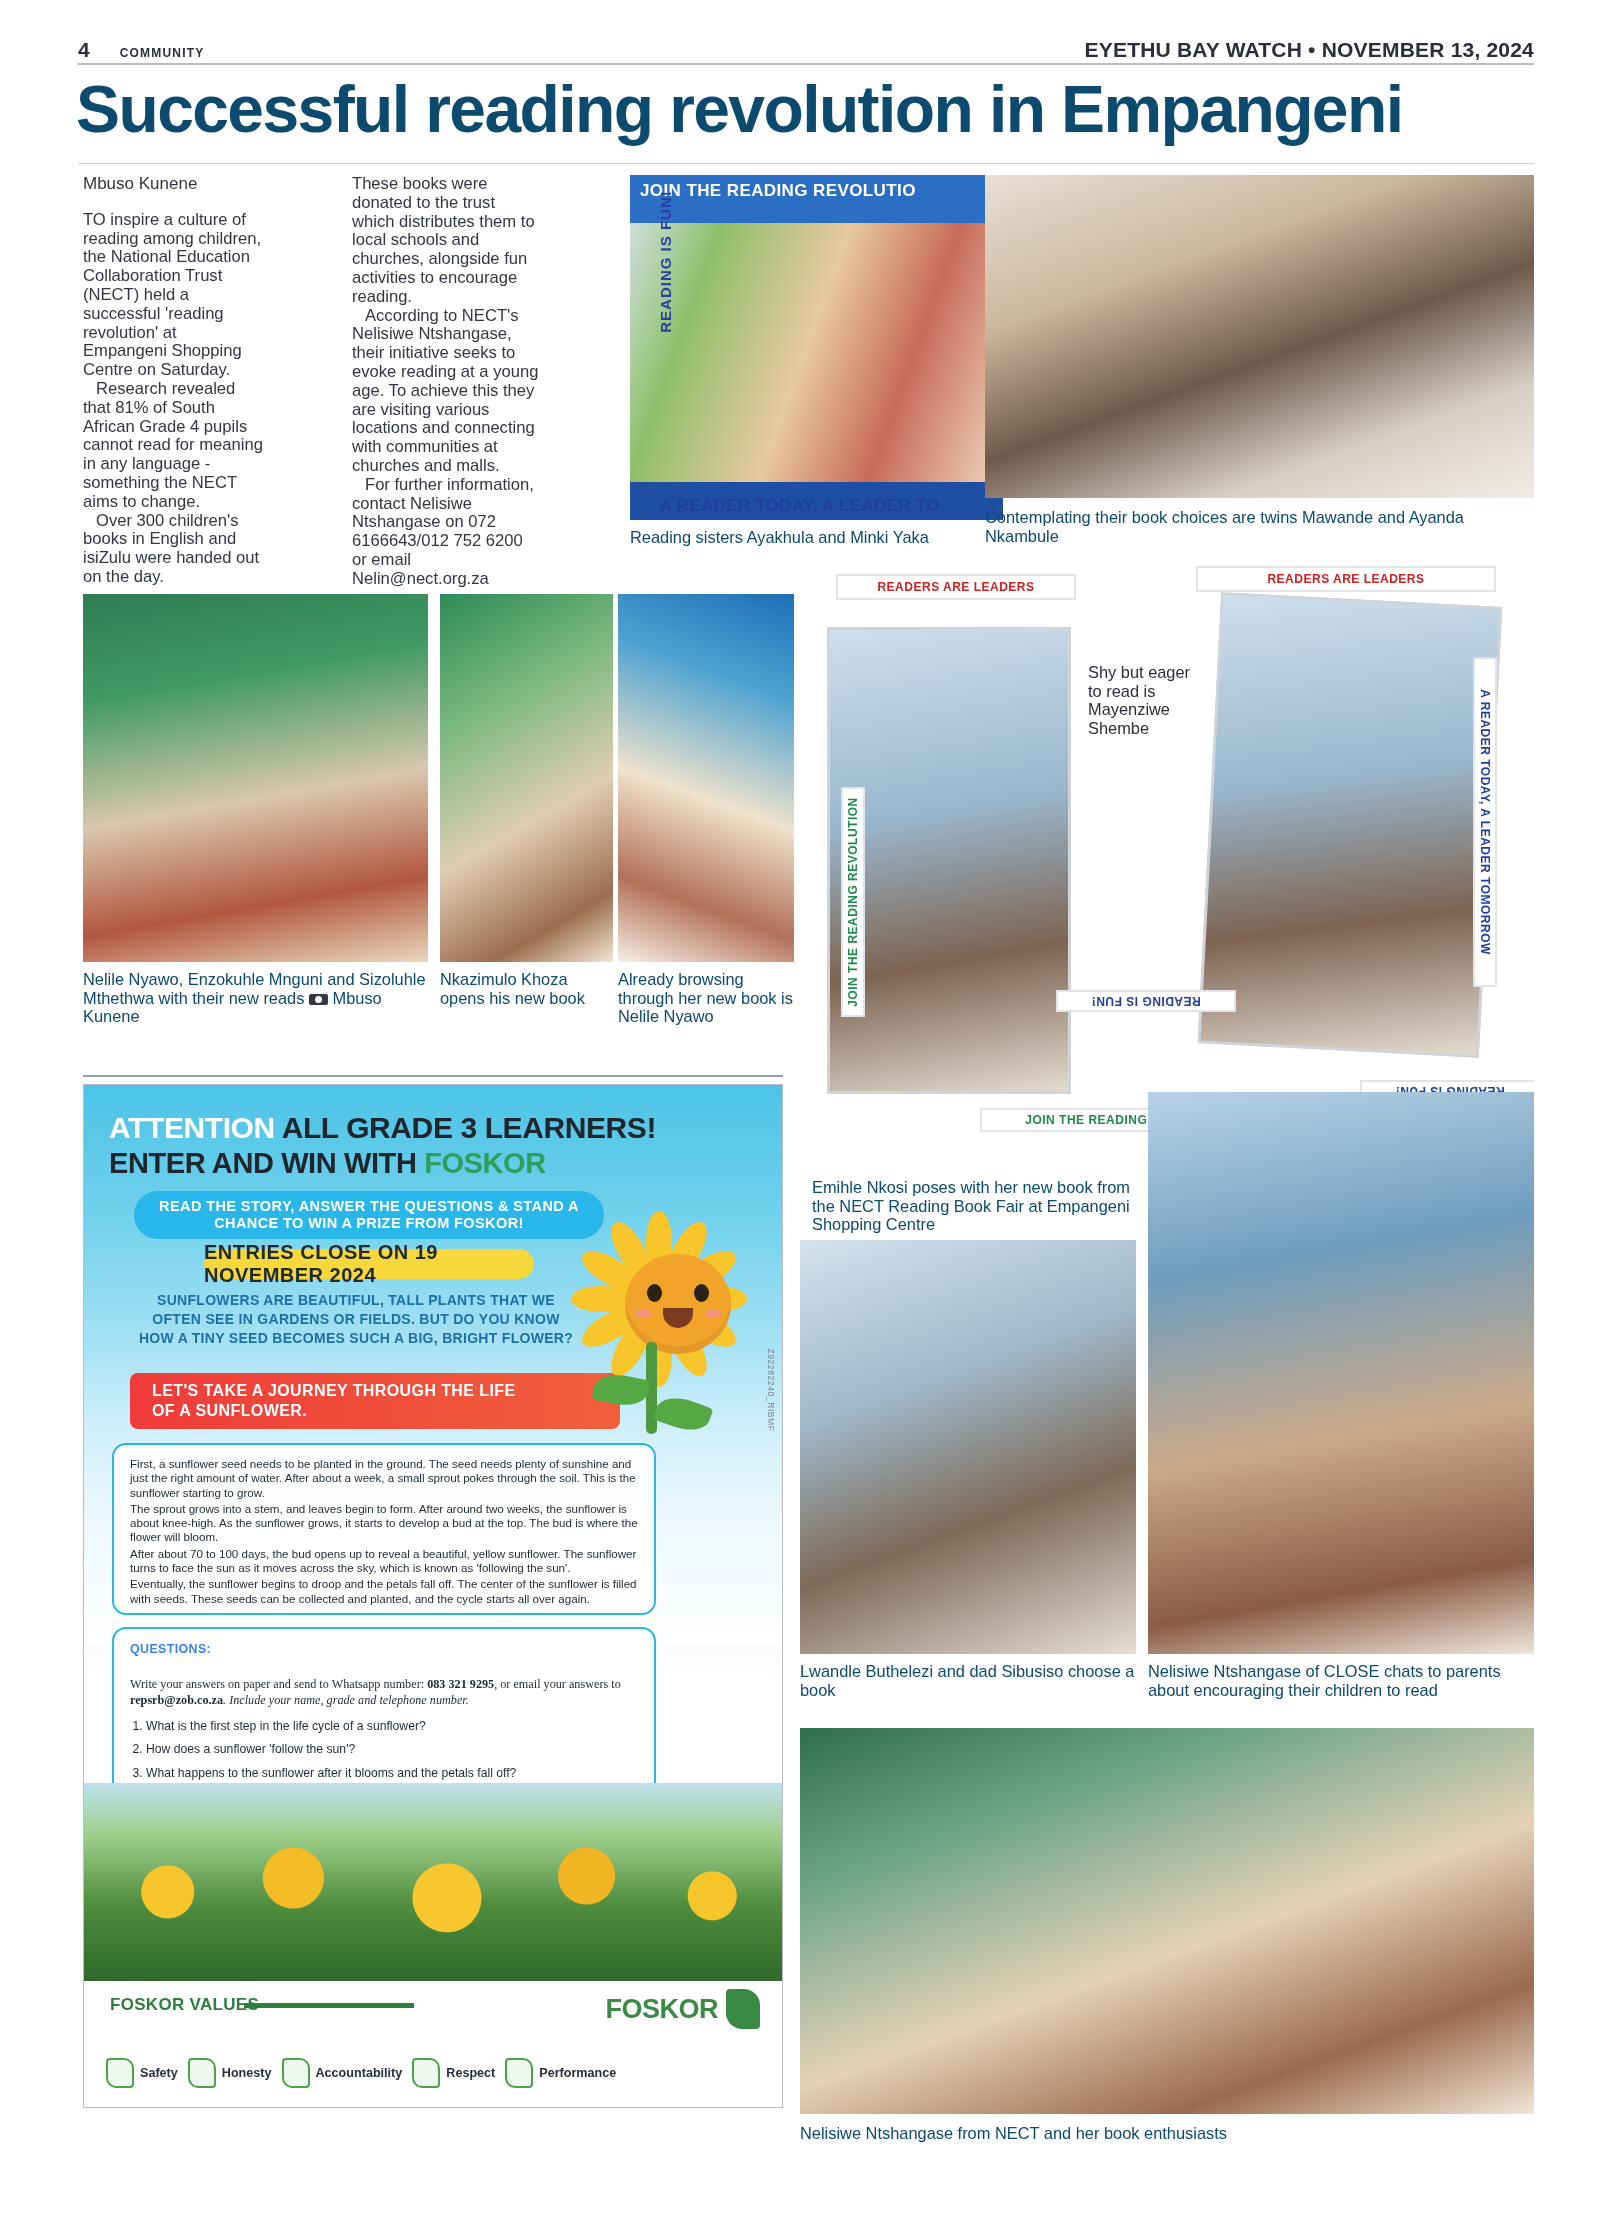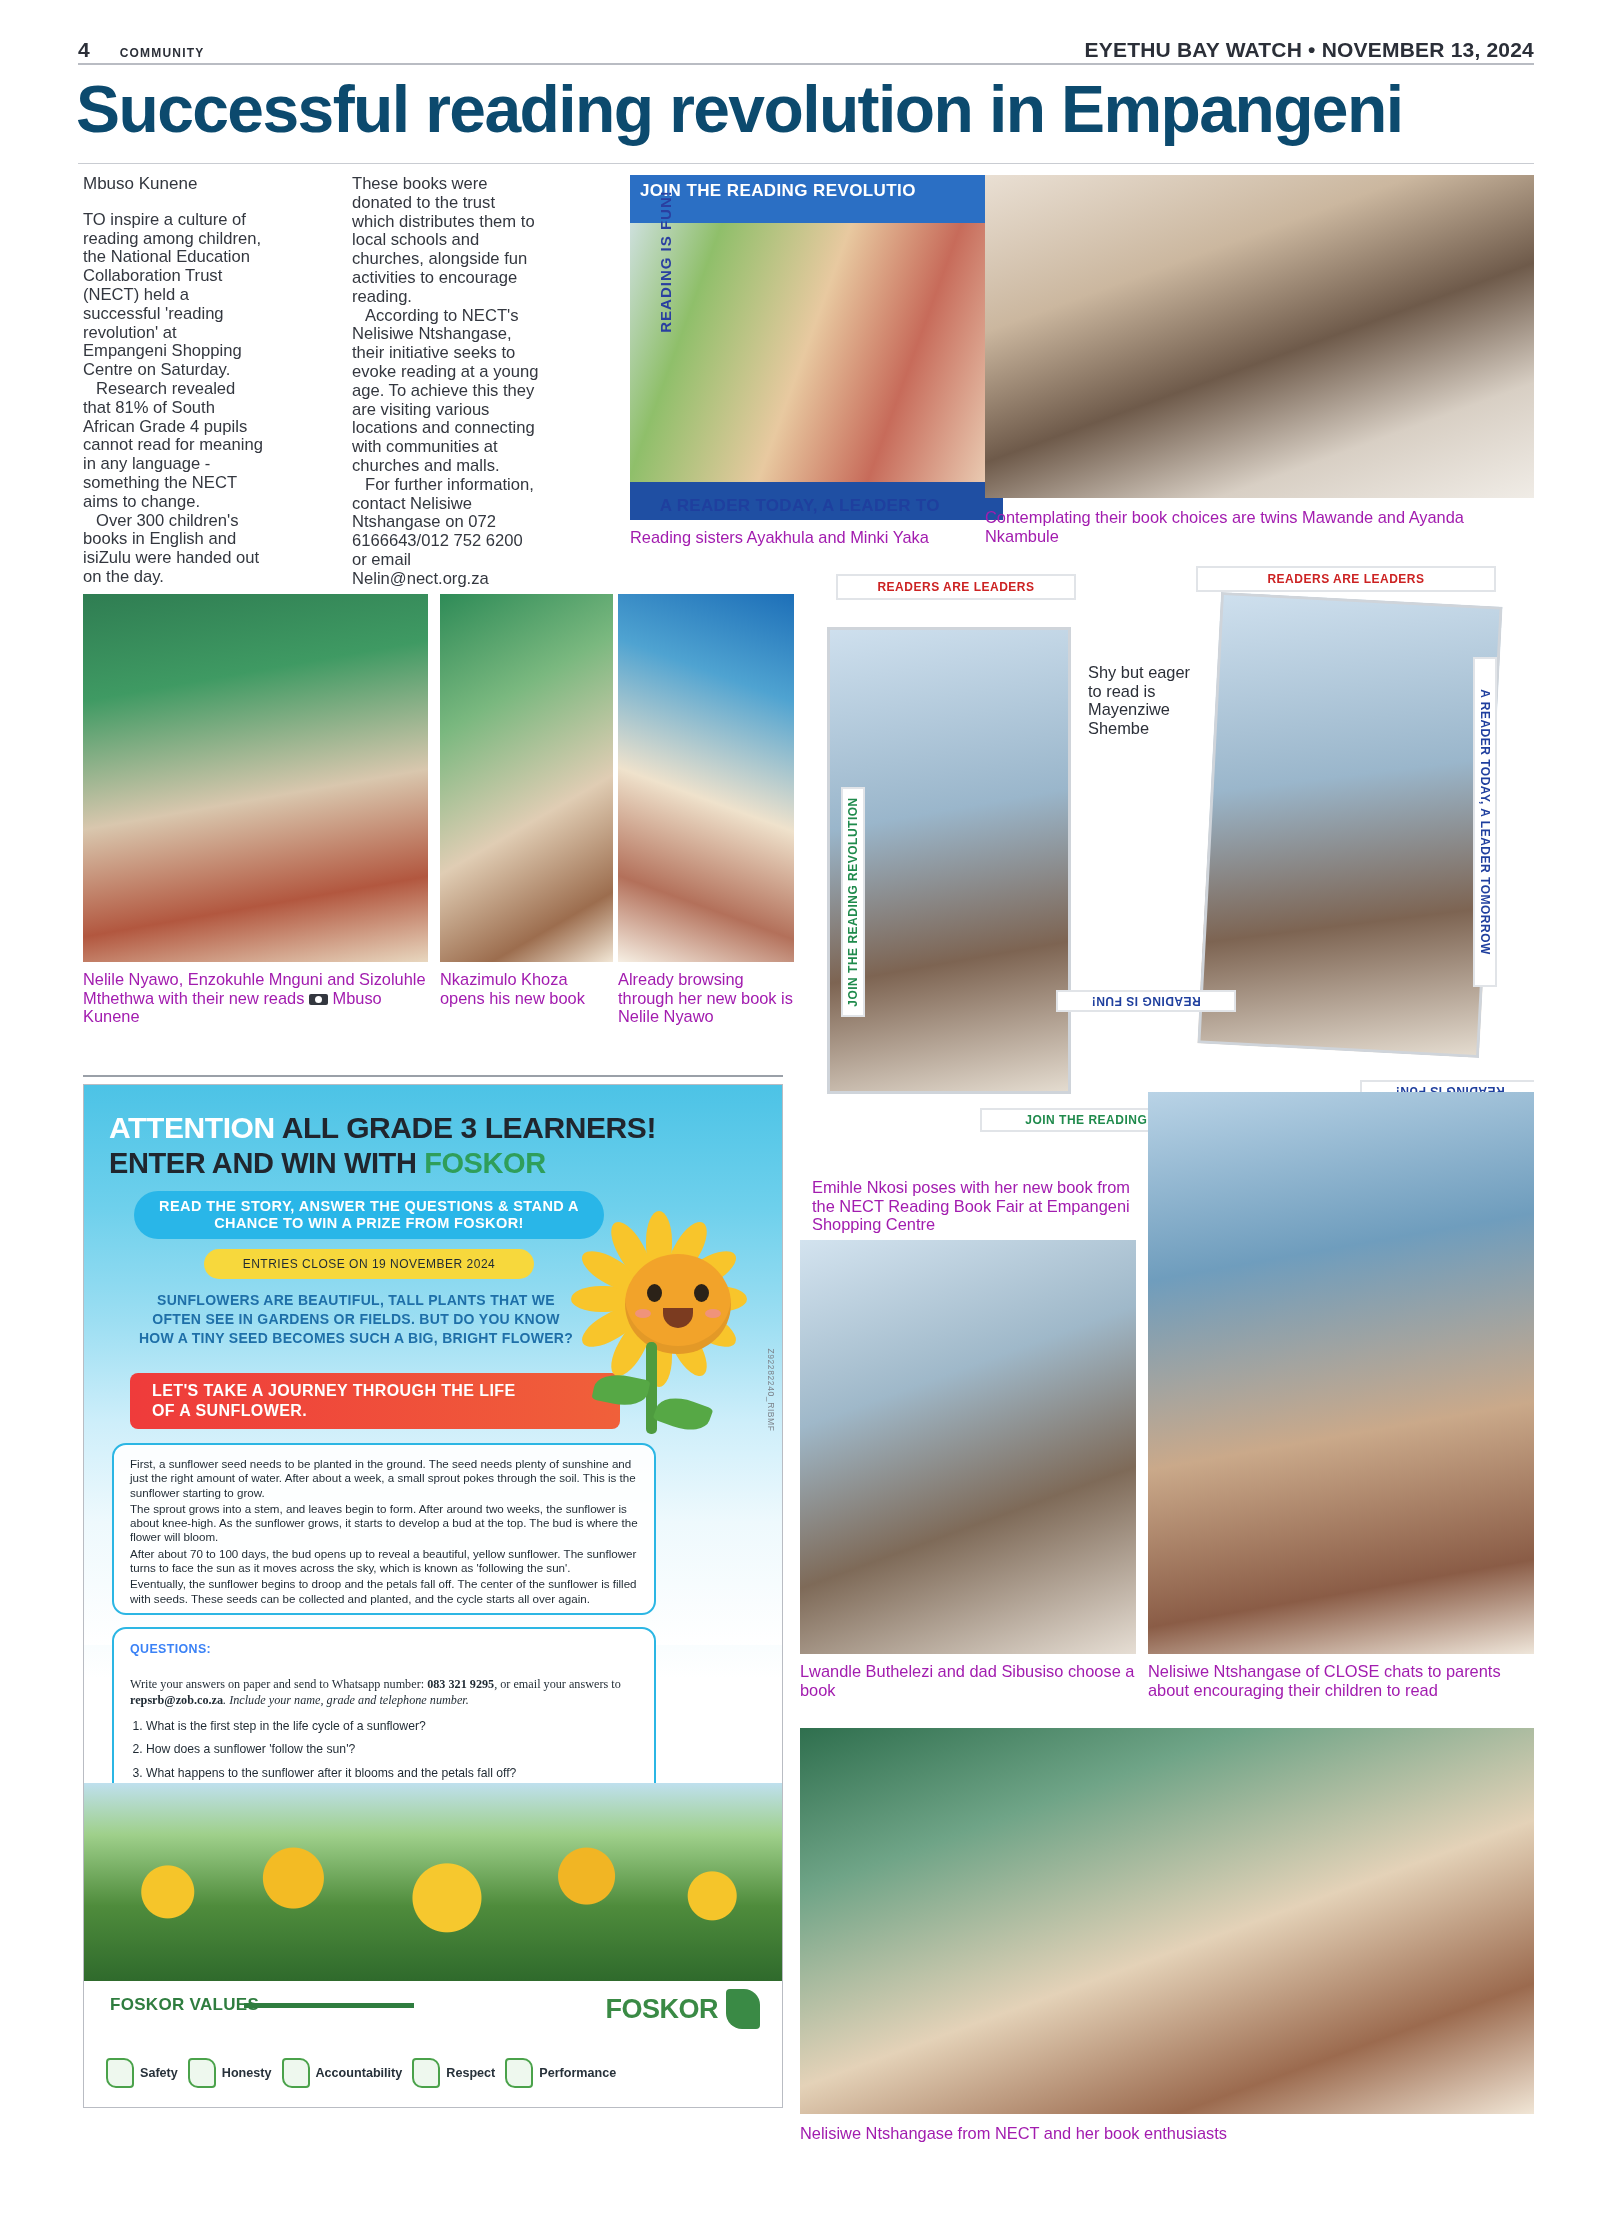--- a/index.html
+++ b/index.html
@@ -38,21 +38,21 @@
   
   .col { position:absolute; font-size:16.6px; line-height:18.8px; color:#33373f; }
   .col p { margin:0; }
   .col .indent { text-indent:13px; }
   .byline { font-size:17px; margin-bottom:17px; }
   #col1 { left:83px; top:175px; width:180px; }
   #col2 { left:352px; top:175px; width:188px; }
 
   
   .photo { position:absolute; overflow:hidden; background:#ccc; }
-  .cap { position:absolute; font-size:16.4px; line-height:18.6px; color:#a21caf; }
+  .cap { position:absolute; font-size:16.4px; line-height:18.6px; color:#0c4a6e; }
   .credit-icon { display:inline-block; width:19px; height:13px; vertical-align:-1px; position:relative; }
   .credit-icon::before{
     content:""; position:absolute; left:0; top:2px; width:19px; height:11px;
     background:#33373f; border-radius:2px;
   }
   .credit-icon::after{
     content:""; position:absolute; left:6px; top:4px; width:7px; height:7px;
     background:#fff; border-radius:50%;
   }
 
@@ -126,21 +126,21 @@
   .ad-pill {
     position:absolute; left:50px; top:106px; width:470px; height:48px;
     background:#29b6e8; border-radius:26px;
     display:flex; flex-direction:column; align-items:center; justify-content:center;
     color:#ffffff; font-size:14.5px; font-weight:bold; line-height:17px; letter-spacing:.4px; text-align:center;
   }
   .ad-pill-yellow{
     position:absolute; left:120px; top:164px; width:330px; height:30px;
     background:#f7d83c; border-radius:16px;
     display:flex; align-items:center; justify-content:center;
-    color:#1f2a33; font-size:12px; font-weight:normal; letter-spacing:.5px;
+    color:#1f2a33; font-size:20px; font-weight:bold; letter-spacing:.5px;
   }
   .ad-intro{
     position:absolute; left:52px; top:206px; width:440px;
     color:#1e6fa8; font-size:14px; font-weight:bold; line-height:19px; text-align:center; letter-spacing:.3px;
   }
   .ad-redbar{
     position:absolute; left:46px; top:288px; width:490px; height:56px;
     background:linear-gradient(90deg,#ef3b3b 0%,#f0603a 100%); border-radius:8px;
     display:flex; flex-direction:column; align-items:flex-start; justify-content:center;
     padding-left:22px; color:#fff; font-size:16px; font-weight:bold; line-height:20px; letter-spacing:.4px;

